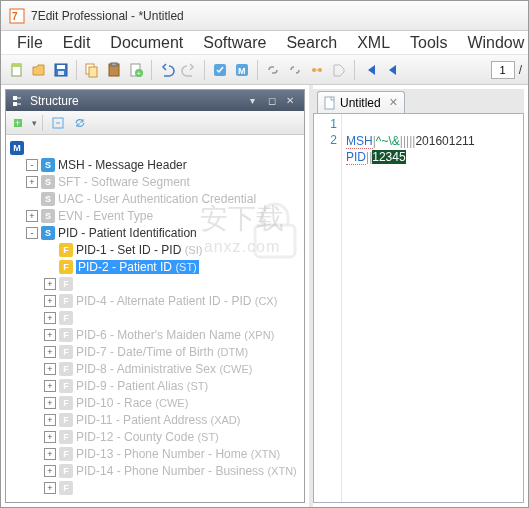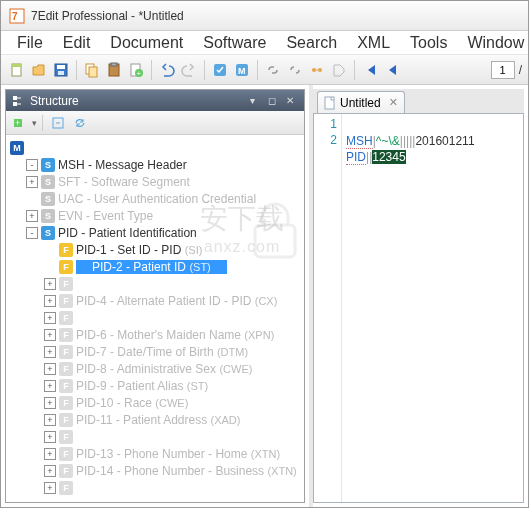--- a/index.html
+++ b/index.html
@@ -45,21 +45,21 @@
 .tree-icon { width: 14px; height: 14px; margin-right: 3px; flex-shrink: 0; display: flex; align-items: center; justify-content: center; font-size: 9px; font-weight: bold; color: #fff; border-radius: 2px; }
 .ic-m { background: #1e5fb4; }
 .ic-s { background: #3b9ae0; }
 .ic-s-gray { background: #c5c5c5; }
 .ic-f { background: #f4c430; }
 .ic-f-gray { background: #dcdcdc; }
 .tree-label { color: #333; }
 .tree-label.dim { color: #bababa; }
 .tree-label .seg-name { font-weight: normal; }
 .tree-label .suffix { color: #bbb; font-size: 11px; }
-.tree-row.selected .tree-label { background: #3399ff; color: #fff; padding: 0 16px; }
+.tree-row.selected .tree-label { background: #3399ff; color: #fff; padding: 0 2px; }
 .tree-row.selected .suffix { color: #e0f0ff; }
 
 .ind0 { padding-left: 4px; }
 .ind1 { padding-left: 20px; }
 .ind2 { padding-left: 38px; }
 
 
 .editor-panel { flex: 1; display: flex; flex-direction: column; margin: 4px 4px 4px 0; }
 .editor-tabs { height: 24px; display: flex; align-items: flex-end; background: #e8e8e8; padding-left: 4px; }
 .editor-tab { height: 22px; background: linear-gradient(#fdfdfd,#f0f0f0); border: 1px solid #aab2bd; border-bottom: none; padding: 0 6px; display: flex; align-items: center; gap: 4px; font-size: 12px; border-radius: 3px 3px 0 0; }
@@ -339,20 +339,21 @@
               <span class="tree-label dim">PID-10 - Race <span class="suffix">(CWE)</span></span>
             </div>
             <div class="tree-row ind2">
               <span class="tree-toggle">+</span>
               <span class="tree-icon ic-f-gray">F</span>
               <span class="tree-label dim">PID-11 - Patient Address <span class="suffix">(XAD)</span></span>
             </div>
             <div class="tree-row ind2">
               <span class="tree-toggle">+</span>
               <span class="tree-icon ic-f-gray">F</span>
+              <span class="tree-label dim">PID-12 - County Code <span class="suffix">(ST)</span></span>
             </div>
             <div class="tree-row ind2">
               <span class="tree-toggle">+</span>
               <span class="tree-icon ic-f-gray">F</span>
               <span class="tree-label dim">PID-13 - Phone Number - Home <span class="suffix">(XTN)</span></span>
             </div>
             <div class="tree-row ind2">
               <span class="tree-toggle">+</span>
               <span class="tree-icon ic-f-gray">F</span>
               <span class="tree-label dim">PID-14 - Phone Number - Business <span class="suffix">(XTN)</span></span>

